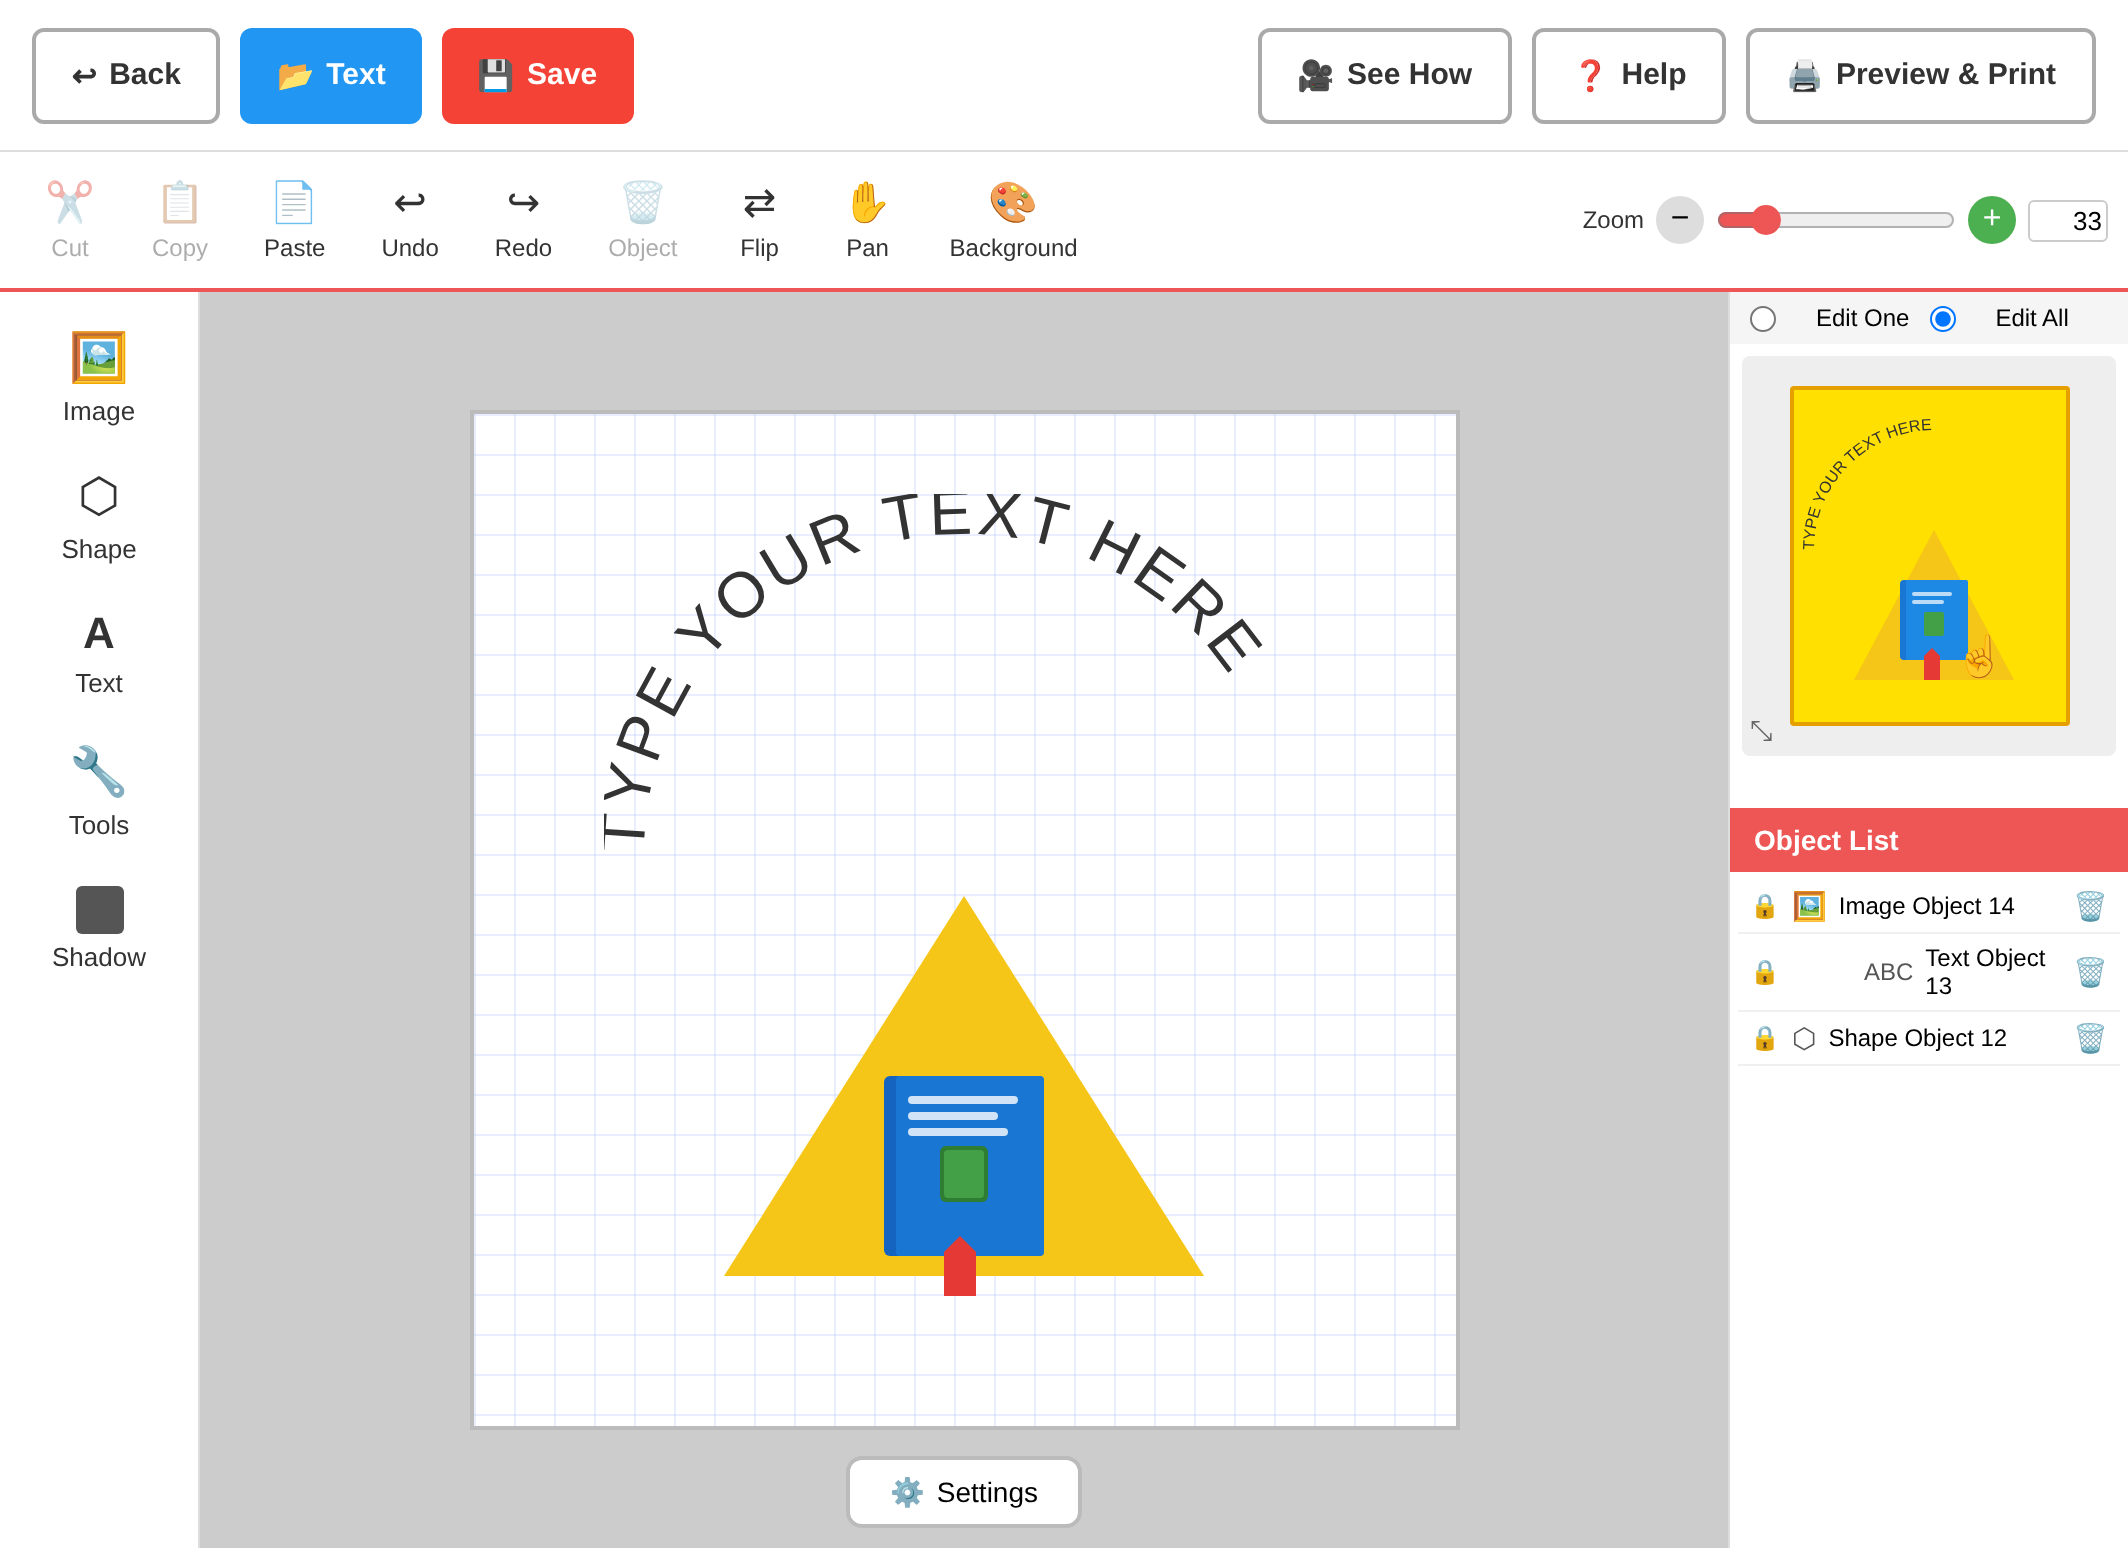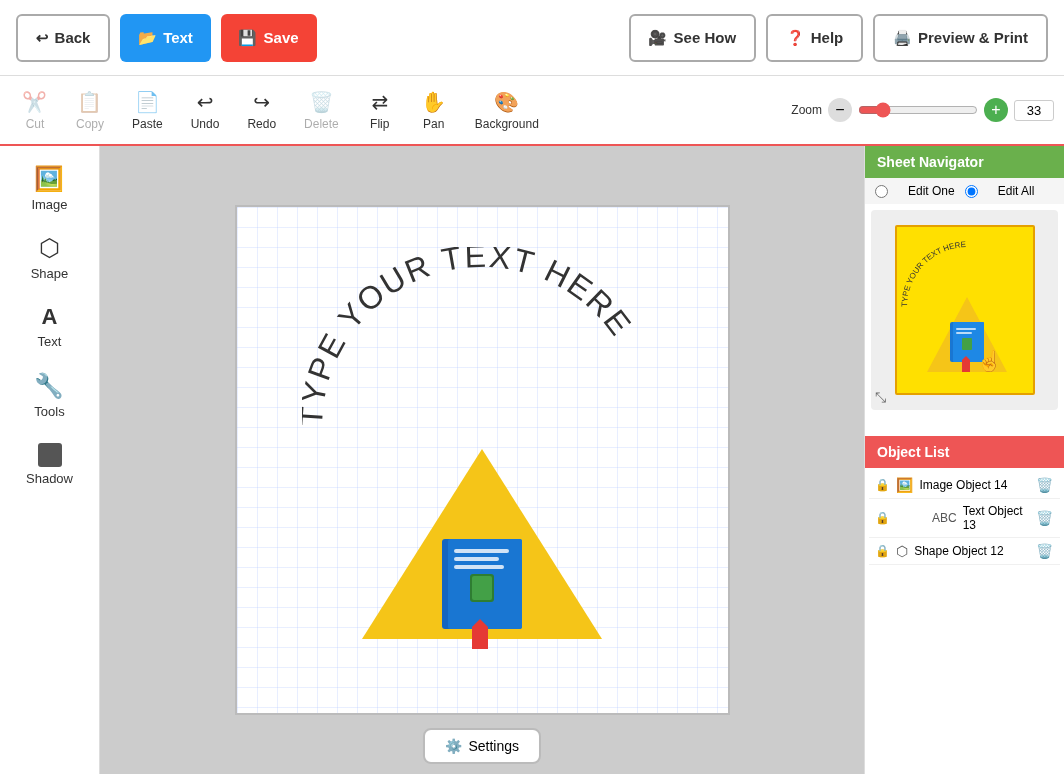--- a/index.html
+++ b/index.html
@@ -46,21 +46,21 @@
     .tool-btn.disabled { opacity: 0.4; cursor: default; }
     .tool-icon { font-size: 20px; }
 
     
     .zoom-section {
       display: flex; align-items: center; gap: 6px; margin-left: auto;
     }
     .zoom-label { font-size: 12px; color: #333; }
     .zoom-input {
       width: 40px; border: 1px solid #ccc; border-radius: 3px;
-      text-align: center; font-size: 13px; padding: 2px;
+      text-align: right; font-size: 13px; padding: 2px;
     }
     .zoom-minus, .zoom-plus {
       width: 24px; height: 24px; border-radius: 50%; border: none;
       background: #ddd; cursor: pointer; font-size: 16px;
       display: flex; align-items: center; justify-content: center;
     }
     .zoom-plus { background: #4caf50; color: white; }
     input[type=range] {
       width: 120px; accent-color: #e55;
     }
@@ -290,21 +290,21 @@
   <button class="tool-btn">
     <span class="tool-icon">↩</span>
     <span>Undo</span>
   </button>
   <button class="tool-btn">
     <span class="tool-icon">↪</span>
     <span>Redo</span>
   </button>
   <button class="tool-btn disabled">
     <span class="tool-icon">🗑️</span>
-    <span>Delete</span>
+    <span>Object</span>
   </button>
   <button class="tool-btn">
     <span class="tool-icon">⇄</span>
     <span>Flip</span>
   </button>
   <button class="tool-btn">
     <span class="tool-icon">✋</span>
     <span>Pan</span>
   </button>
   <button class="tool-btn">
@@ -388,23 +388,20 @@
     <div id="settings-bar">
       <button class="settings-btn">
         <span>⚙️</span>
         <span>Settings</span>
       </button>
     </div>
   </div>
 
   <div id="right-panel">
 
-    <div class="sheet-navigator-header">
-      <span>Sheet Navigator</span>
-    </div>
     <div class="edit-options">
       <label>
         <input type="radio" name="editmode" style="">
         <span>Edit One</span>
       </label>
       <label>
         <input type="radio" name="editmode" checked="" style="">
         <span>Edit All</span>
       </label>
     </div>

